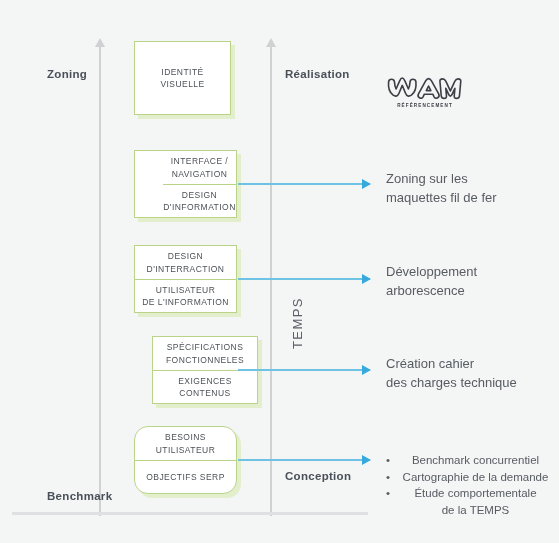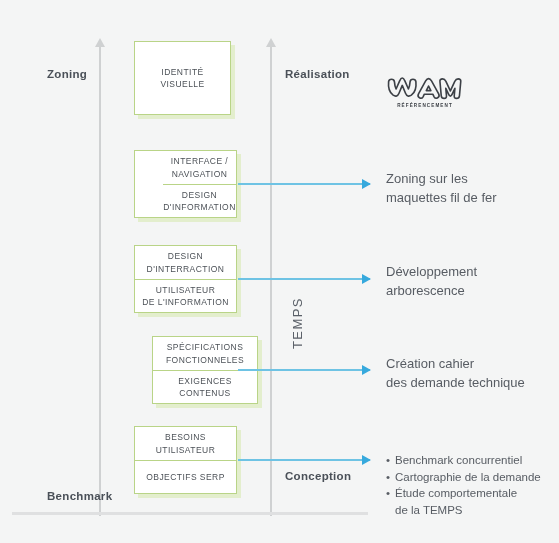--- a/index.html
+++ b/index.html
@@ -97,21 +97,21 @@
     white-space:pre-line;
   }
   .note-list{
     position:absolute;
     font-size:11.5px;
     line-height:1.45;
     color:#575c63;
     margin:0;padding:0;
     list-style:none;
   }
-  .note-list li{ position:relative;padding-left:9px;white-space:pre-line; }
+  .note-list li{ position:relative;padding-left:9px;white-space:pre-line;text-align:center; }
   .note-list li:before{
     content:"\2022";
     position:absolute;left:0;top:0;color:#575c63;
   }
 
   
   .logo{ position:absolute; }
   .logo-sub{
     position:absolute;
     left:0;width:100%;
@@ -191,23 +191,23 @@
   <div class="group" style="left:152px;top:336px;width:106px;height:68px;">
     <div class="cell" style="height: 33px; white-space: pre-line;">SPÉCIFICATIONS
 FONCTIONNELES</div>
     <div class="cell" style="height: 33px; white-space: pre-line;">EXIGENCES
 CONTENUS</div>
   </div>
   <div class="conn" style="left:238px;top:369px;width:132px;">
     <div class="conn-head"></div>
   </div>
   <div class="note" style="left: 386px; top: 355px; width: 165px; white-space: pre-line;">Création cahier
-des demande technique</div>
-
-  <div class="group" style="left:134px;top:426px;width:103px;height:68px;">
+des charges technique</div>
+
+  <div class="group" style="left:134px;top:426px;width:103px;height:68px;border-radius:14px;">
     <div class="cell" style="height: 33px; white-space: pre-line;">BESOINS
 UTILISATEUR</div>
     <div class="cell" style="height: 33px; white-space: pre-line;">OBJECTIFS SERP</div>
   </div>
   <div class="conn" style="left:238px;top:459px;width:132px;">
     <div class="conn-head"></div>
   </div>
   <ul class="note-list" style="left:386px;top:452px;width:170px;">
     <li style="white-space: pre-line;">Benchmark concurrentiel</li>
     <li style="white-space: pre-line;">Cartographie de la demande</li>

